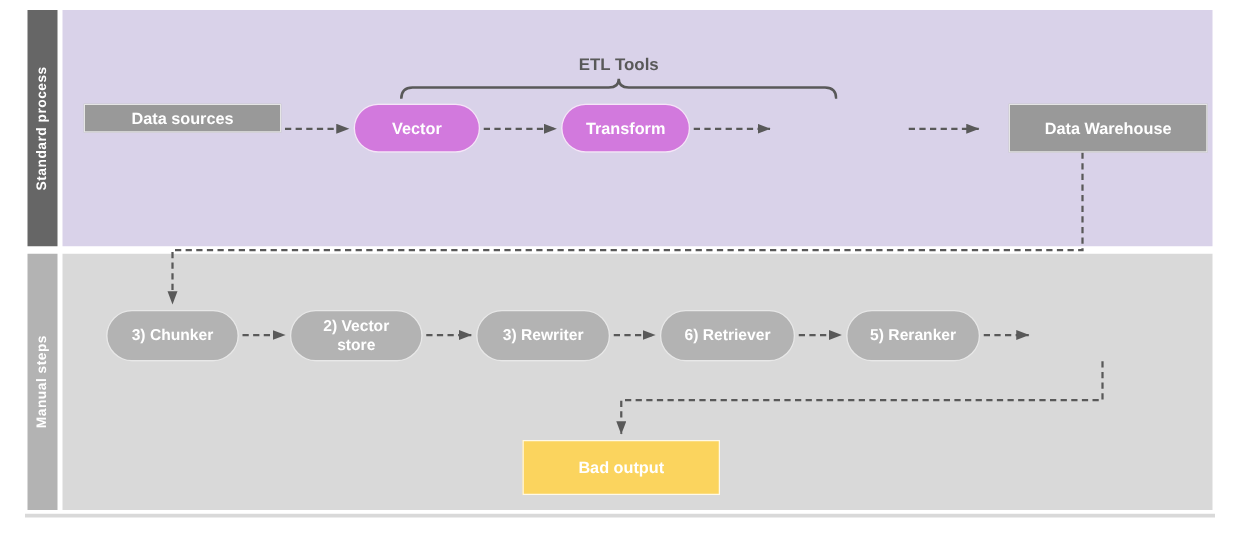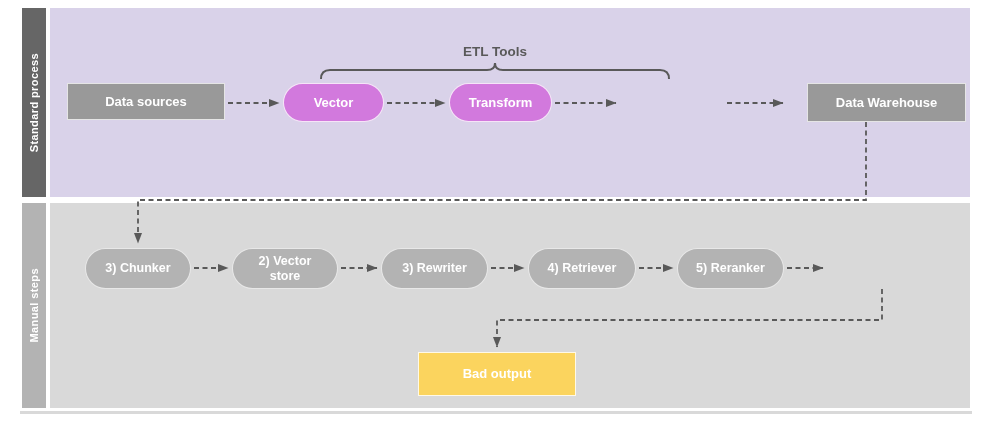--- a/index.html
+++ b/index.html
@@ -17,21 +17,21 @@
   #lane2-body  { left:50px; top:203px; width:920px; height:205px; background:var(--lane2_bg,#d9d9d9); }
 
   .node { position:absolute; display:flex; align-items:center; justify-content:center;
           color:#ffffff; font-weight:bold; text-align:center; box-sizing:border-box; line-height:1.2; }
   .box  { background:var(--gray_box,#999); border:1.5px solid rgba(255,255,255,.75); font-size:13px; }
   .pill-etl { background:var(--etl_pill,#d279dd); border:1.5px solid rgba(255,255,255,.8);
               border-radius:20px; font-size:13px; }
   .pill-man { background:var(--manual_pill,#b3b3b3); border:1.5px solid rgba(255,255,255,.7);
               border-radius:21px; font-size:12.5px; padding:0 9px; }
 
-  #n-data-sources   { left:67px;  top:83px;  width:158px; height:37px; }
+  #n-data-sources   { left:67px;  top:83px;  width:158px; height:23px; }
   #n-extract        { left:283px; top:83px;  width:101px; height:39px; }
   #n-transform      { left:449px; top:83px;  width:103px; height:39px; }
   #n-load           { left:620px; top:83px;  width:104px; height:39px; }
   #n-data-warehouse { left:787px; top:83px;  width:159px; height:39px;margin-left:20px; }
 
   #n-chunker      { left:85px;  top:248px; width:106px; height:41px; }
   #n-vector-store { left:232px; top:248px; width:106px; height:41px; }
   #n-rewriter     { left:381px; top:248px; width:107px; height:41px; }
   #n-retriever    { left:528px; top:248px; width:108px; height:41px; }
   #n-reranker     { left:677px; top:248px; width:107px; height:41px; }
@@ -90,19 +90,19 @@
   </svg>
 
   <div class="node box" id="n-data-sources">Data sources</div>
   <div class="node pill-etl" id="n-extract">Vector</div>
   <div class="node pill-etl" id="n-transform">Transform</div>
   <div class="node box" id="n-data-warehouse">Data Warehouse</div>
 
   <div class="node pill-man" id="n-chunker">3) Chunker</div>
   <div class="node pill-man" id="n-vector-store">2) Vector store</div>
   <div class="node pill-man" id="n-rewriter">3) Rewriter</div>
-  <div class="node pill-man" id="n-retriever">4) Retriever</div>
+  <div class="node pill-man" id="n-retriever">6) Retriever</div>
   <div class="node pill-man" id="n-reranker">5) Reranker</div>
 
   <div class="node" id="n-bad-output">Bad output</div>
 
   <div class="bottom-divider"></div>
 </div>
 
 </body></html>

